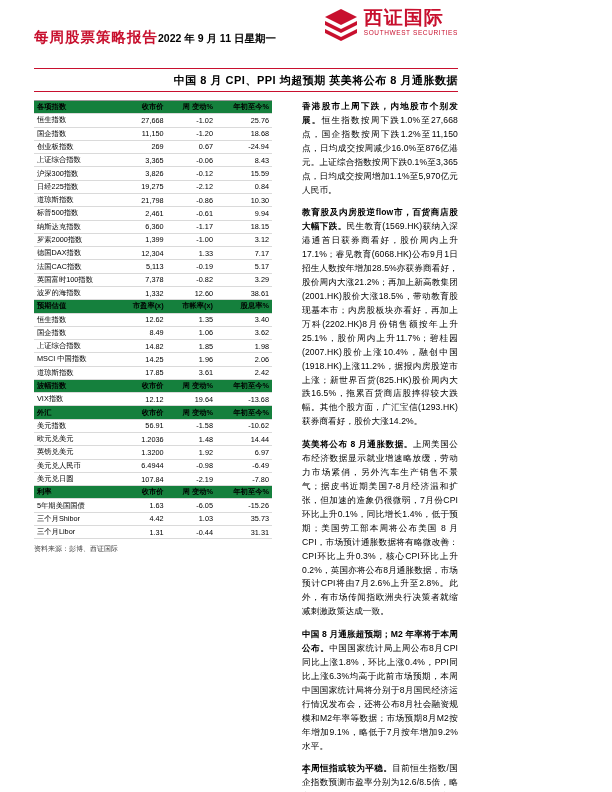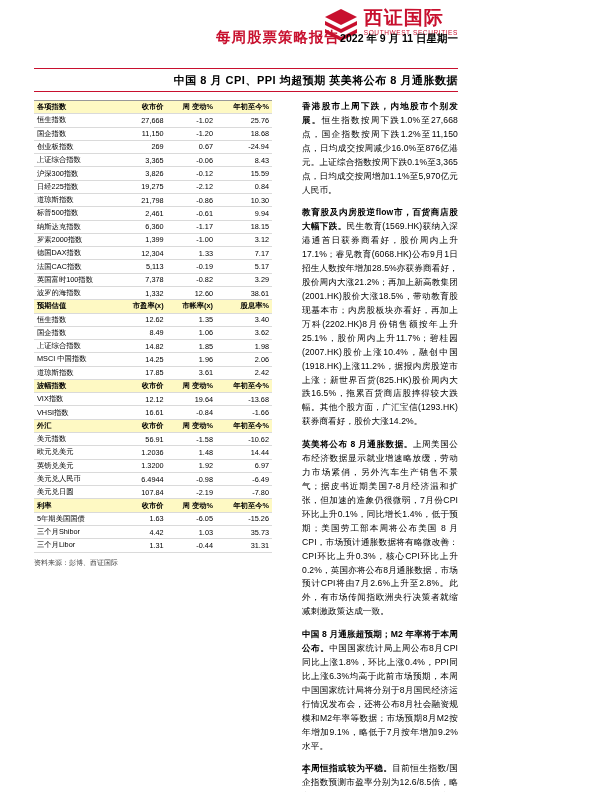--- a/index.html
+++ b/index.html
@@ -58,21 +58,21 @@
     letter-spacing: 0.6px;
     margin-top: 3px;
   }
   .title-row {
     position: absolute;
     left: 0;
     top: 28px;
     width: 100%;
     display: flex;
     align-items: baseline;
-    justify-content: flex-end;
+    justify-content: flex-start;
   }
   .report-kind {
     font-family: "Liberation Sans", sans-serif;
     font-size: 14.5px;
     font-weight: bold;
     color: #C8102E;
     letter-spacing: 1px;
   }
   .report-date {
     font-family: "Liberation Sans", sans-serif;
@@ -123,21 +123,21 @@
     white-space: nowrap;
   }
   table.mkt td {
     text-align: right;
     border-bottom: 0.4px solid #DADADA;
   }
   table.mkt td:first-child {
     text-align: left;
   }
   .sec-head td {
-    background: #fef9c3;
+    background: #15803d;
     font-weight: bold;
     border-top: 0.8px solid #999;
     border-bottom: 0.8px solid #999;
   }
   .src {
     font-family: "Liberation Sans", sans-serif;
     font-size: 7px;
     color: #444;
     margin-top: 5px;
   }
@@ -330,26 +330,20 @@
               <td>收市价</td>
               <td>周 变动%</td>
               <td>年初至今%</td>
             </tr>
             <tr>
               <td>VIX指数</td>
               <td>12.12</td>
               <td>19.64</td>
               <td>-13.68</td>
             </tr>
-            <tr>
-              <td>VHSI指数</td>
-              <td>16.61</td>
-              <td>-0.84</td>
-              <td>-1.66</td>
-            </tr>
             <tr class="sec-head">
               <td>外汇</td>
               <td>收市价</td>
               <td>周 变动%</td>
               <td>年初至今%</td>
             </tr>
             <tr>
               <td>美元指数</td>
               <td>56.91</td>
               <td>-1.58</td>

